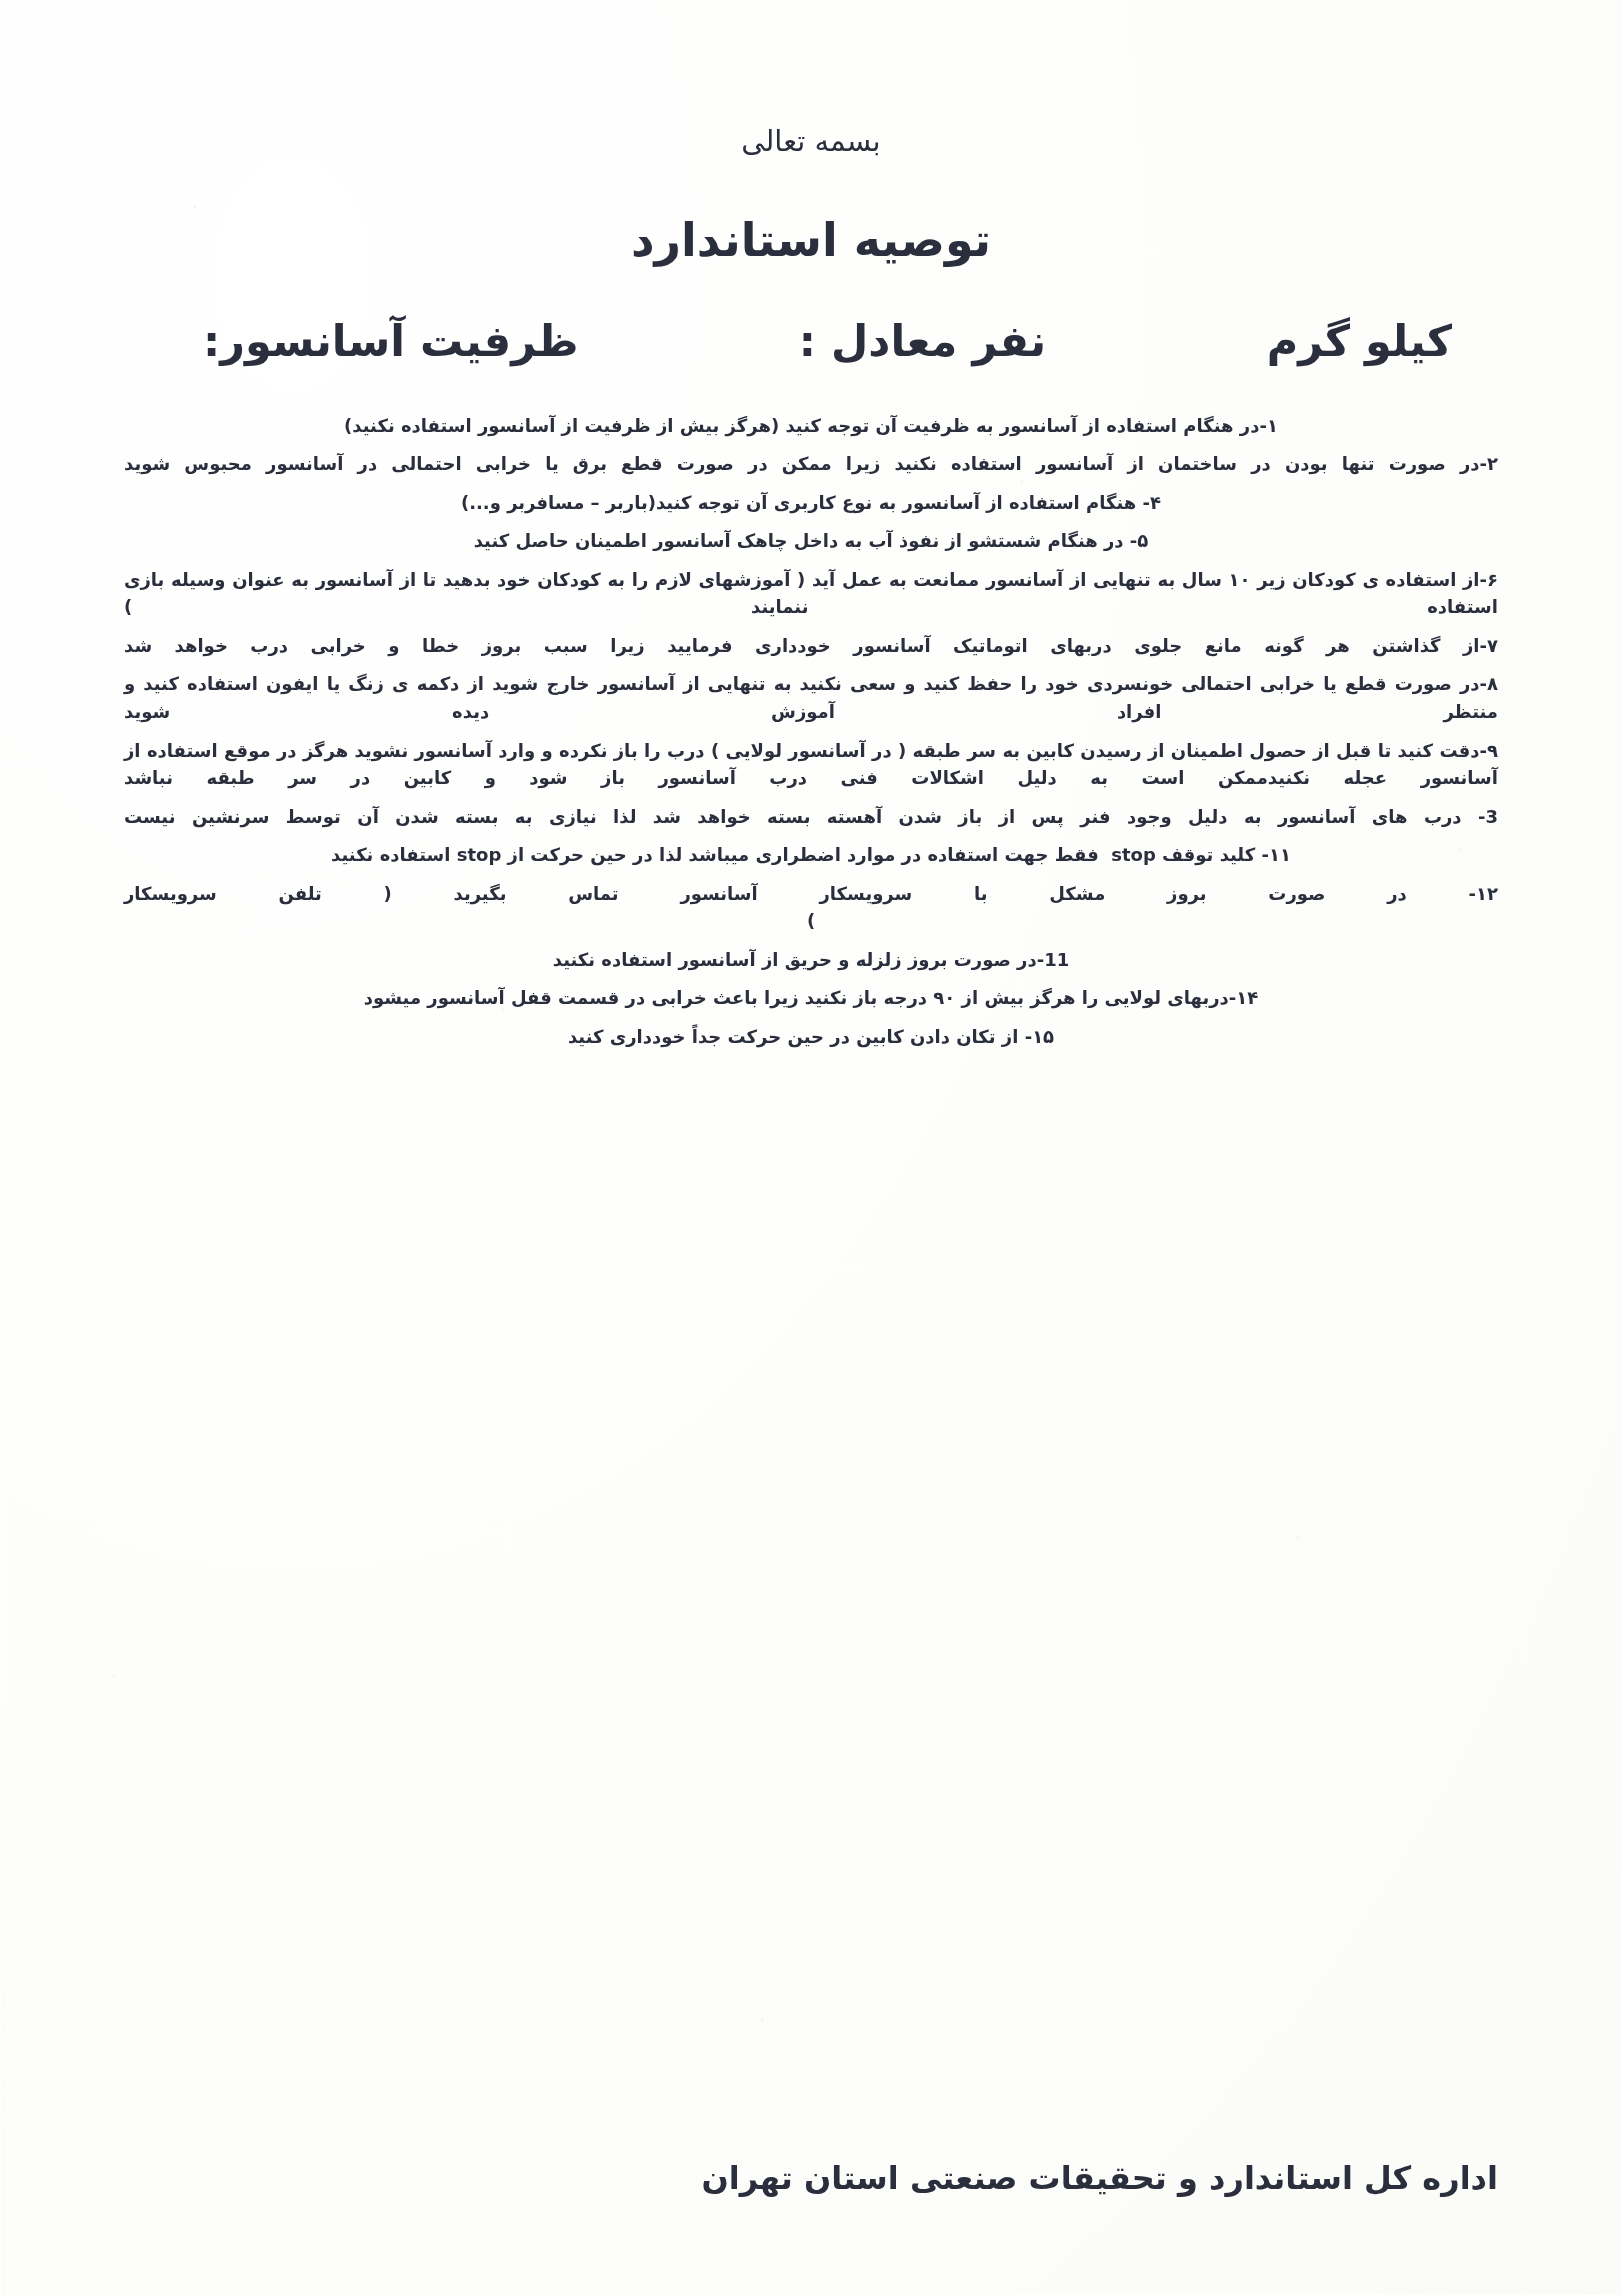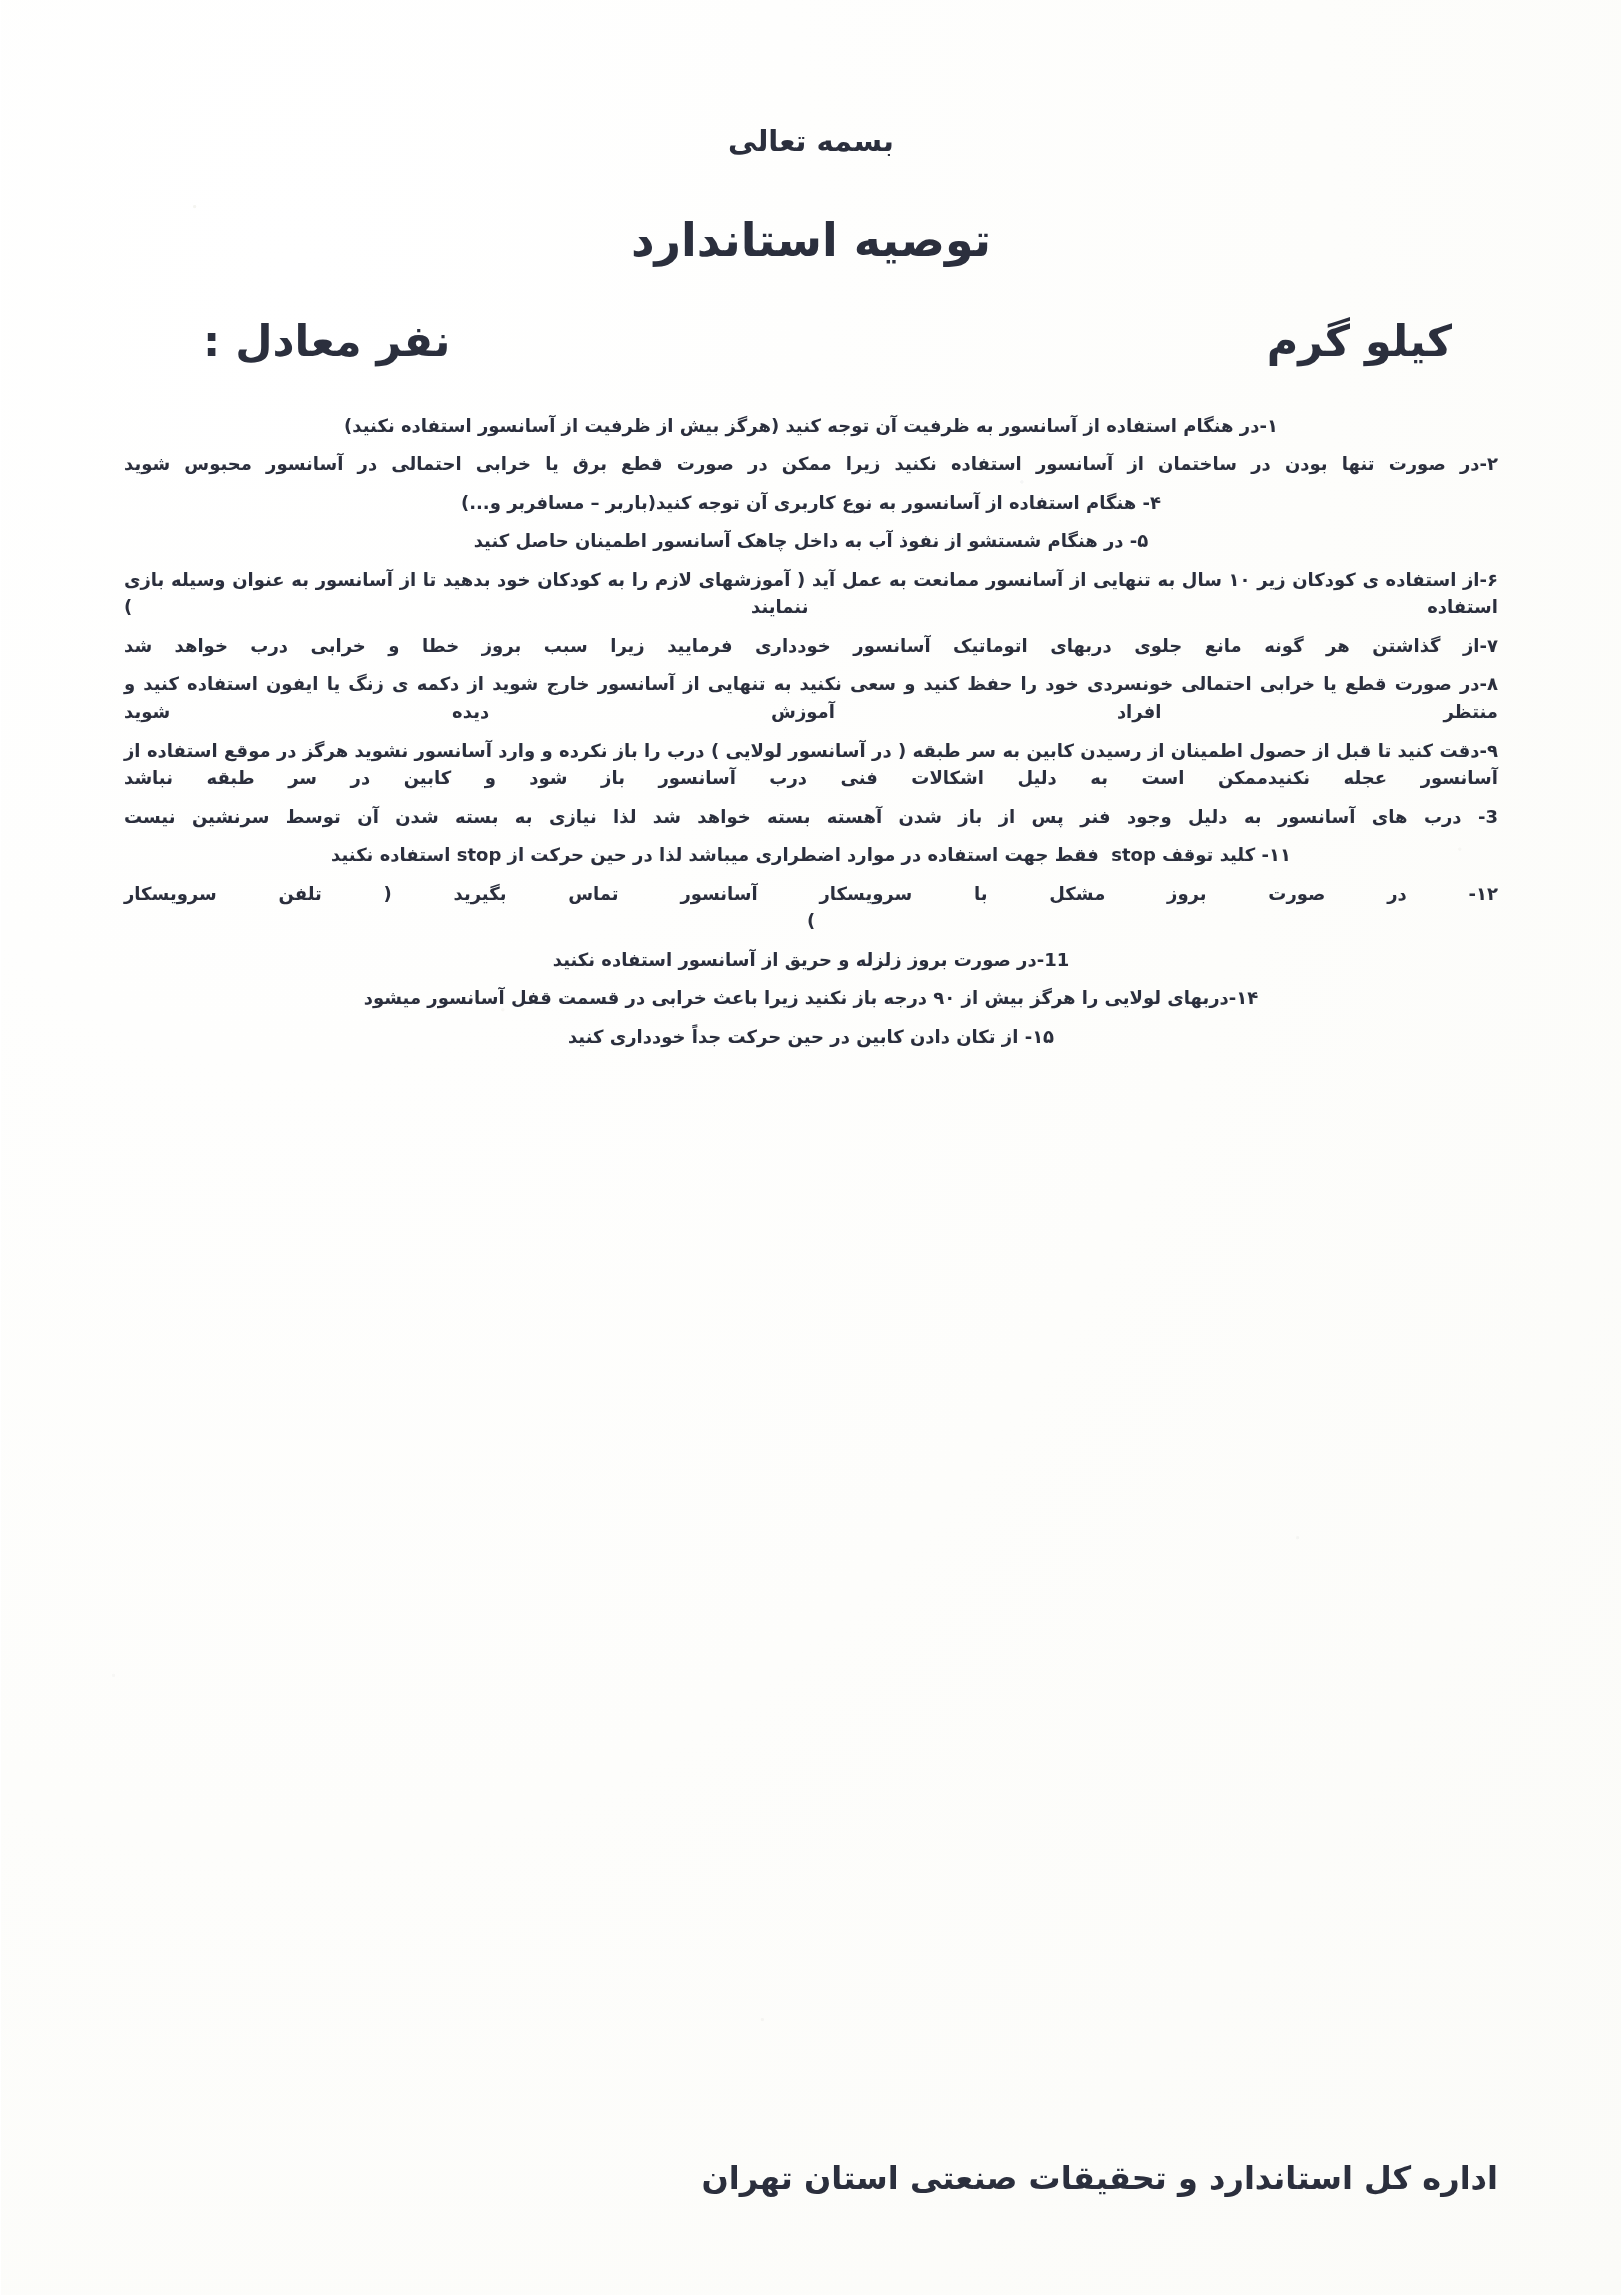--- a/index.html
+++ b/index.html
@@ -44,21 +44,21 @@
   }
 
   .ink {
     color: #2b2f3d;
   }
 
   
   .basmala {
     text-align: center;
     font-size: 29px;
-    font-weight: 700;
+    font-weight: 400;
     letter-spacing: 0.3px;
     margin: 0;
     padding-top: 124px;
   }
 
   .doc-title {
     text-align: center;
     font-size: 46px;
     font-weight: 700;
     margin: 8px;
@@ -115,20 +115,21 @@
 
   <div id="speckle"></div>
 
   <div class="basmala ink">بسمه تعالی</div>
 
   <div class="doc-title ink">توصیه استاندارد</div>
 
   <div class="capacity-line ink">
     <span class="cap-field">کیلو گرم</span>
     <span class="cap-field">نفر معادل :</span>
+    <span class="cap-field">ظرفیت آسانسور:</span>
   </div>
 
   <ol id="rules" class="ink">
     <li>۱-در هنگام استفاده از آسانسور به ظرفیت آن توجه کنید (هرگز بیش از ظرفیت از آسانسور استفاده نکنید)</li>
     <li class="wide">۲-در صورت تنها بودن در ساختمان از آسانسور استفاده نکنید زیرا ممکن در صورت قطع برق یا خرابی احتمالی در آسانسور محبوس شوید</li>
     <li>۴- هنگام استفاده از آسانسور به نوع کاربری آن توجه کنید(باربر – مسافربر و...)</li>
     <li>۵- در هنگام شستشو از نفوذ آب به داخل چاهک آسانسور اطمینان حاصل کنید</li>
     <li class="wide">۶-از استفاده ی کودکان زیر ۱۰ سال به تنهایی از آسانسور ممانعت به عمل آید ( آموزشهای لازم را به کودکان خود بدهید تا از آسانسور به عنوان وسیله بازی استفاده ننمایند )</li>
     <li class="wide">۷-از گذاشتن هر گونه مانع جلوی دربهای اتوماتیک آسانسور خودداری فرمایید زیرا سبب بروز خطا و خرابی درب خواهد شد</li>
     <li class="wide">۸-در صورت قطع یا خرابی احتمالی خونسردی خود را حفظ کنید و سعی نکنید به تنهایی از آسانسور خارج شوید از دکمه ی زنگ یا ایفون استفاده کنید و منتظر افراد آموزش دیده شوید</li>

